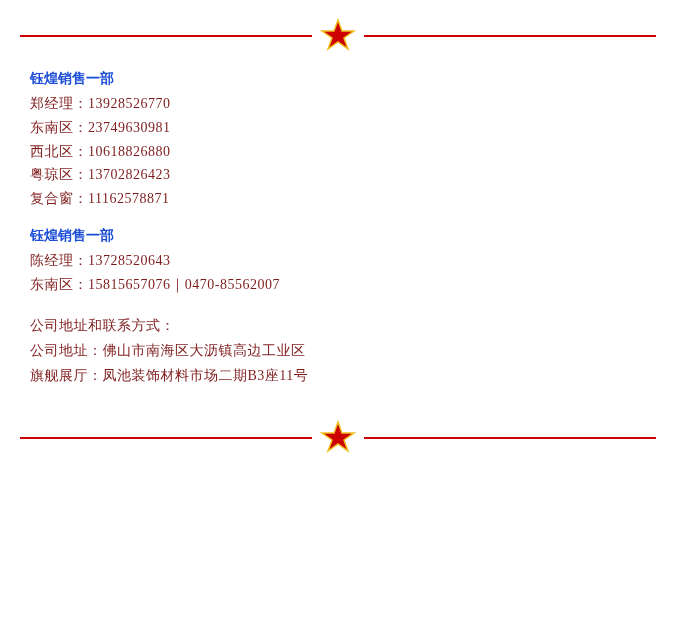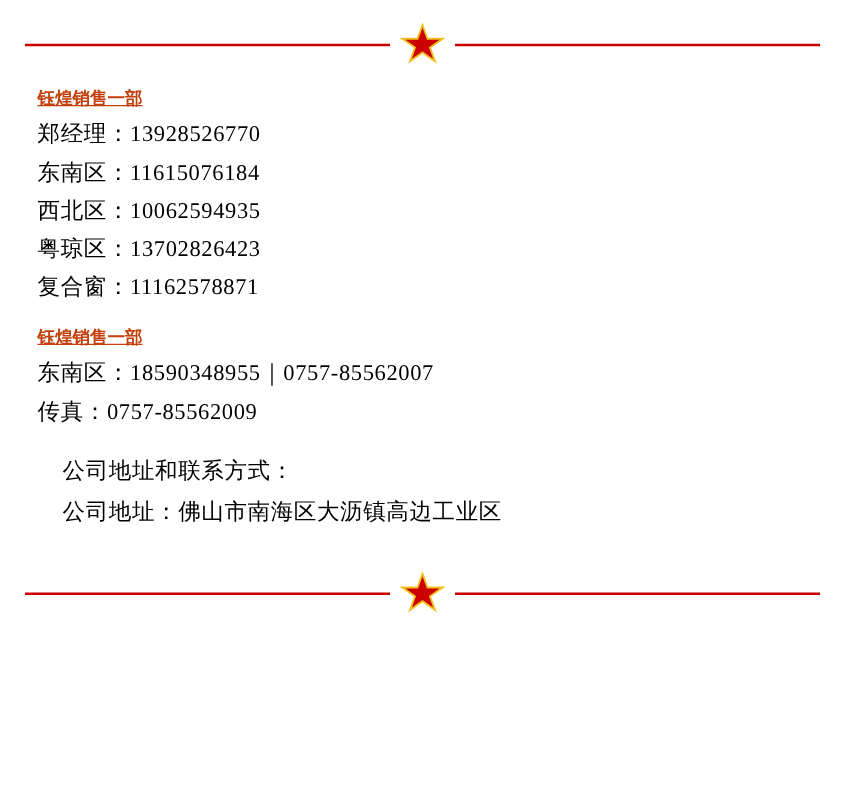--- a/index.html
+++ b/index.html
@@ -43,35 +43,33 @@
       padding: 8px 30px 8px 30px;
     }
 
     .section {
       margin-bottom: 16px;
     }
 
     .section-title {
       font-size: 14px;
       font-weight: bold;
-      text-decoration: underline;
-      color: #c2410c;
+      color: #1d4ed8;
       margin-bottom: 4px;
     }
 
     .contact-line {
-      font-size: 18px;
-      color: #000000;
+      font-size: 14px;
+      color: #7f1d1d;
       line-height: 1.7;
       letter-spacing: 0.5px;
     }
 
     .company-info {
       margin-top: 4px;
-      margin-left: 20px;
     }
 
     .company-info .contact-line {
       line-height: 1.8;
     }
   </style>
 </head>
 <body>
 
 <div class="divider-row">
@@ -81,35 +79,36 @@
     <polygon points="18,2 22,13 34,13 24,20 28,31 18,24 8,31 12,20 2,13 14,13" fill="#cc0000" stroke="#f0c020" stroke-width="1.5"></polygon>
   </svg>
   <div class="divider-line"></div>
 </div>
 
 <div class="content-area">
 
   <div class="section">
     <div class="section-title">钰煌销售一部</div>
     <div class="contact-line">郑经理：13928526770</div>
-    <div class="contact-line">东南区：11615076184</div>
-    <div class="contact-line">西北区：10062594935</div>
+    <div class="contact-line">东南区：23749630981</div>
+    <div class="contact-line">西北区：10618826880</div>
     <div class="contact-line">粤琼区：13702826423</div>
     <div class="contact-line">复合窗：11162578871</div>
   </div>
 
   <div class="section">
     <div class="section-title">钰煌销售一部</div>
-    <div class="contact-line">东南区：18590348955｜0757-85562007</div>
-    <div class="contact-line">传真：0757-85562009</div>
+    <div class="contact-line">陈经理：13728520643</div>
+    <div class="contact-line">东南区：15815657076｜0470-85562007</div>
   </div>
 
   <div class="section company-info">
     <div class="contact-line">公司地址和联系方式：</div>
     <div class="contact-line">公司地址：佛山市南海区大沥镇高边工业区</div>
+    <div class="contact-line">旗舰展厅：凤池装饰材料市场二期B3座11号</div>
   </div>
 
 </div>
 
 <div class="divider-row">
   <div class="divider-line"></div>
   <svg class="star-icon" viewBox="0 0 36 36" xmlns="http://www.w3.org/2000/svg">
     <polygon points="18,2 22,13 34,13 24,20 28,31 18,24 8,31 12,20 2,13 14,13" fill="#cc0000" stroke="#f0c020" stroke-width="1.5"></polygon>
   </svg>
   <div class="divider-line"></div>

